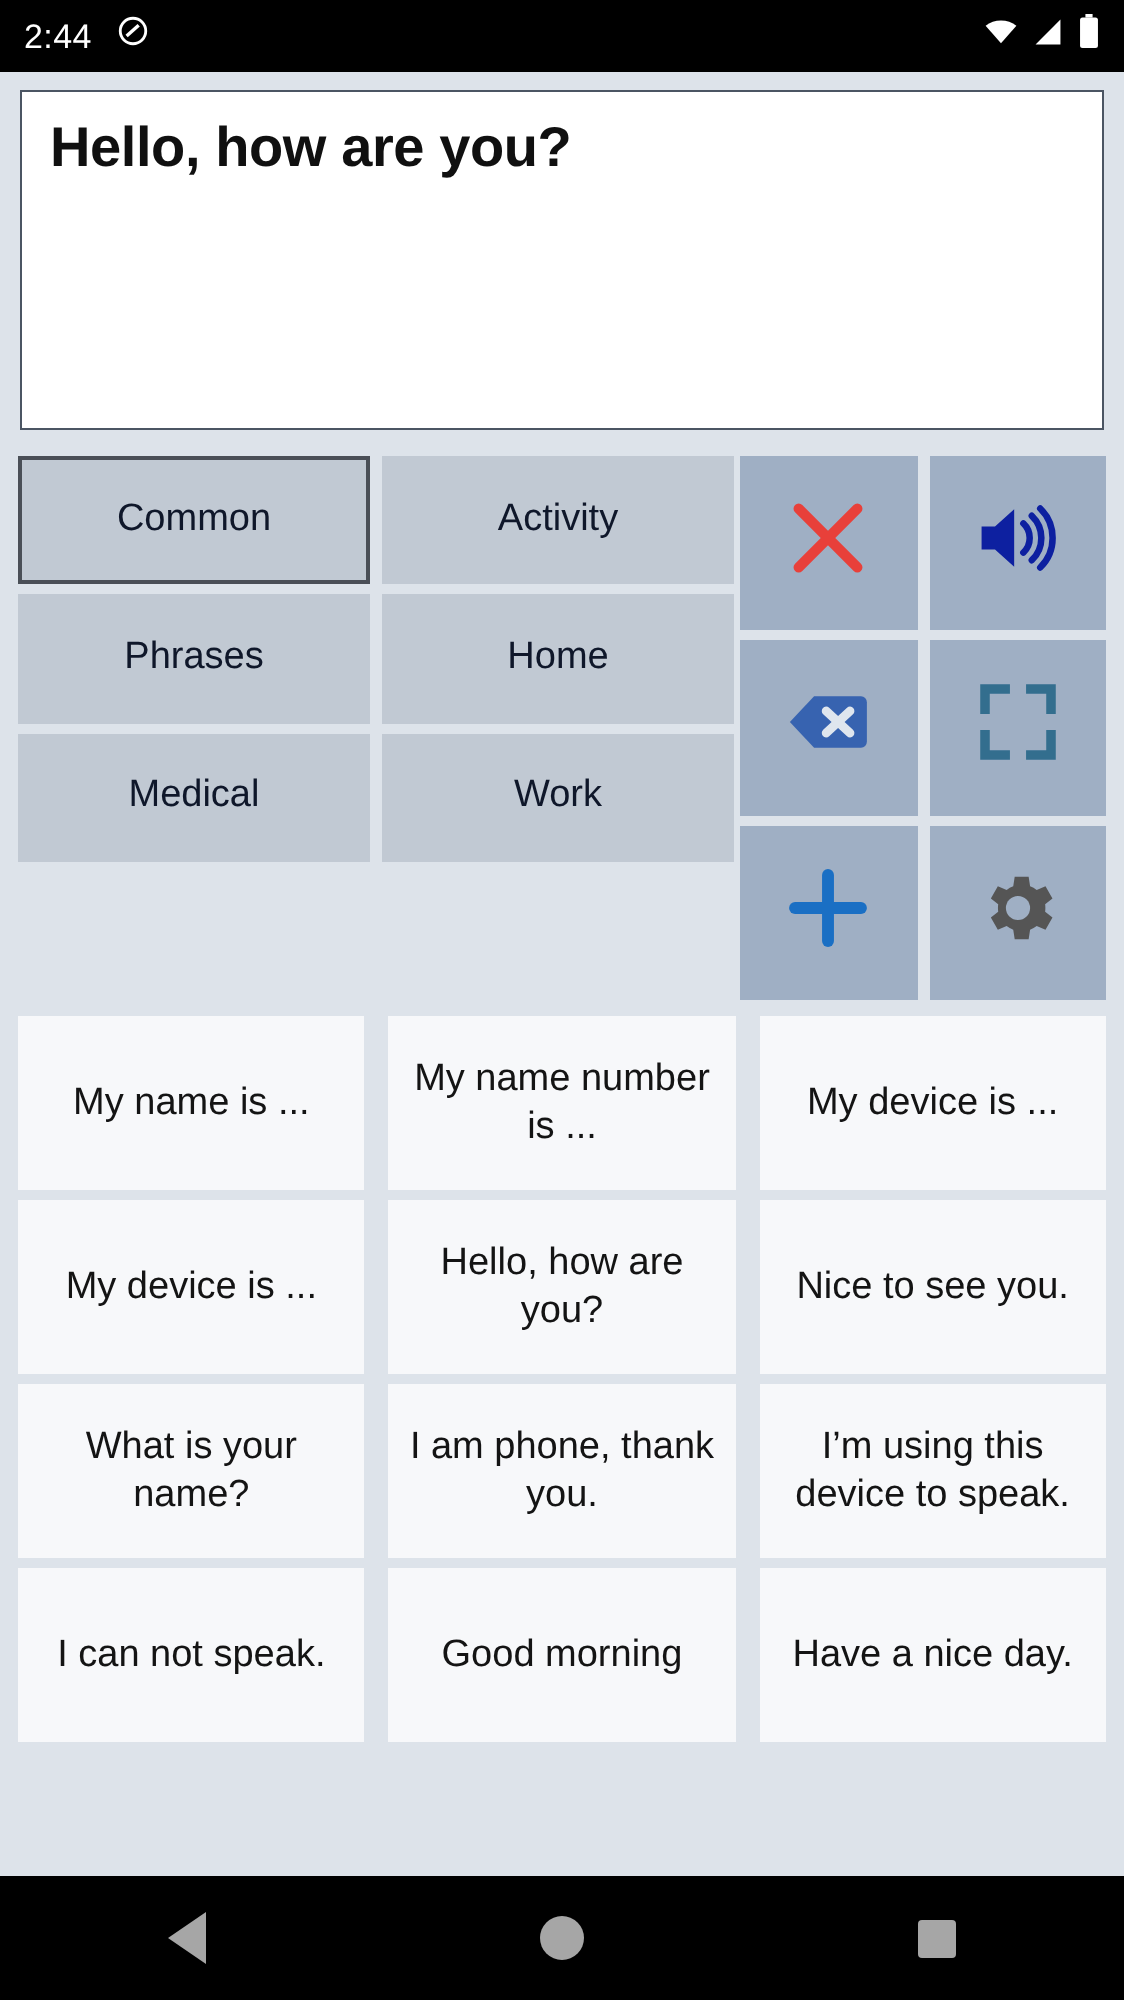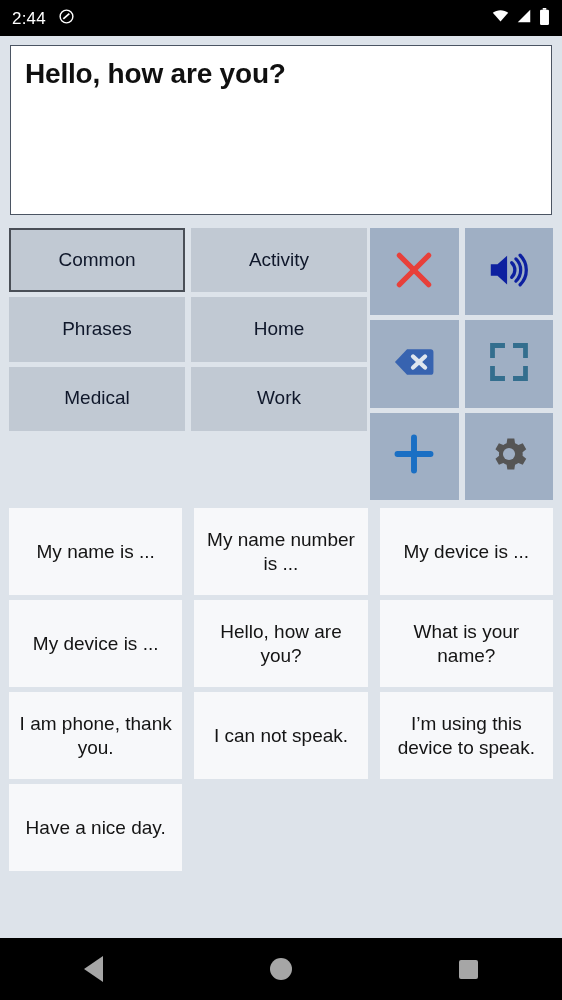--- a/index.html
+++ b/index.html
@@ -286,24 +286,26 @@
 
     </div>
   </div>
 
   <div class="phrases">
     <div class="phrase-btn">My name is ...</div>
     <div class="phrase-btn">My name number is ...</div>
     <div class="phrase-btn">My device is ...</div>
     <div class="phrase-btn">My device is ...</div>
     <div class="phrase-btn">Hello, how are you?</div>
+    <div class="phrase-btn">Nice to see you.</div>
     <div class="phrase-btn">What is your name?</div>
     <div class="phrase-btn">I am phone, thank you.</div>
+    <div class="phrase-btn">I’m using this device to speak.</div>
     <div class="phrase-btn">I can not speak.</div>
-    <div class="phrase-btn">I’m using this device to speak.</div>
+    <div class="phrase-btn">Good morning</div>
     <div class="phrase-btn">Have a nice day.</div>
   </div>
 
   <div class="navbar">
     <div class="nav-btn">
       <span class="nav-back"></span>
     </div>
     <div class="nav-btn">
       <span class="nav-home"></span>
     </div>

